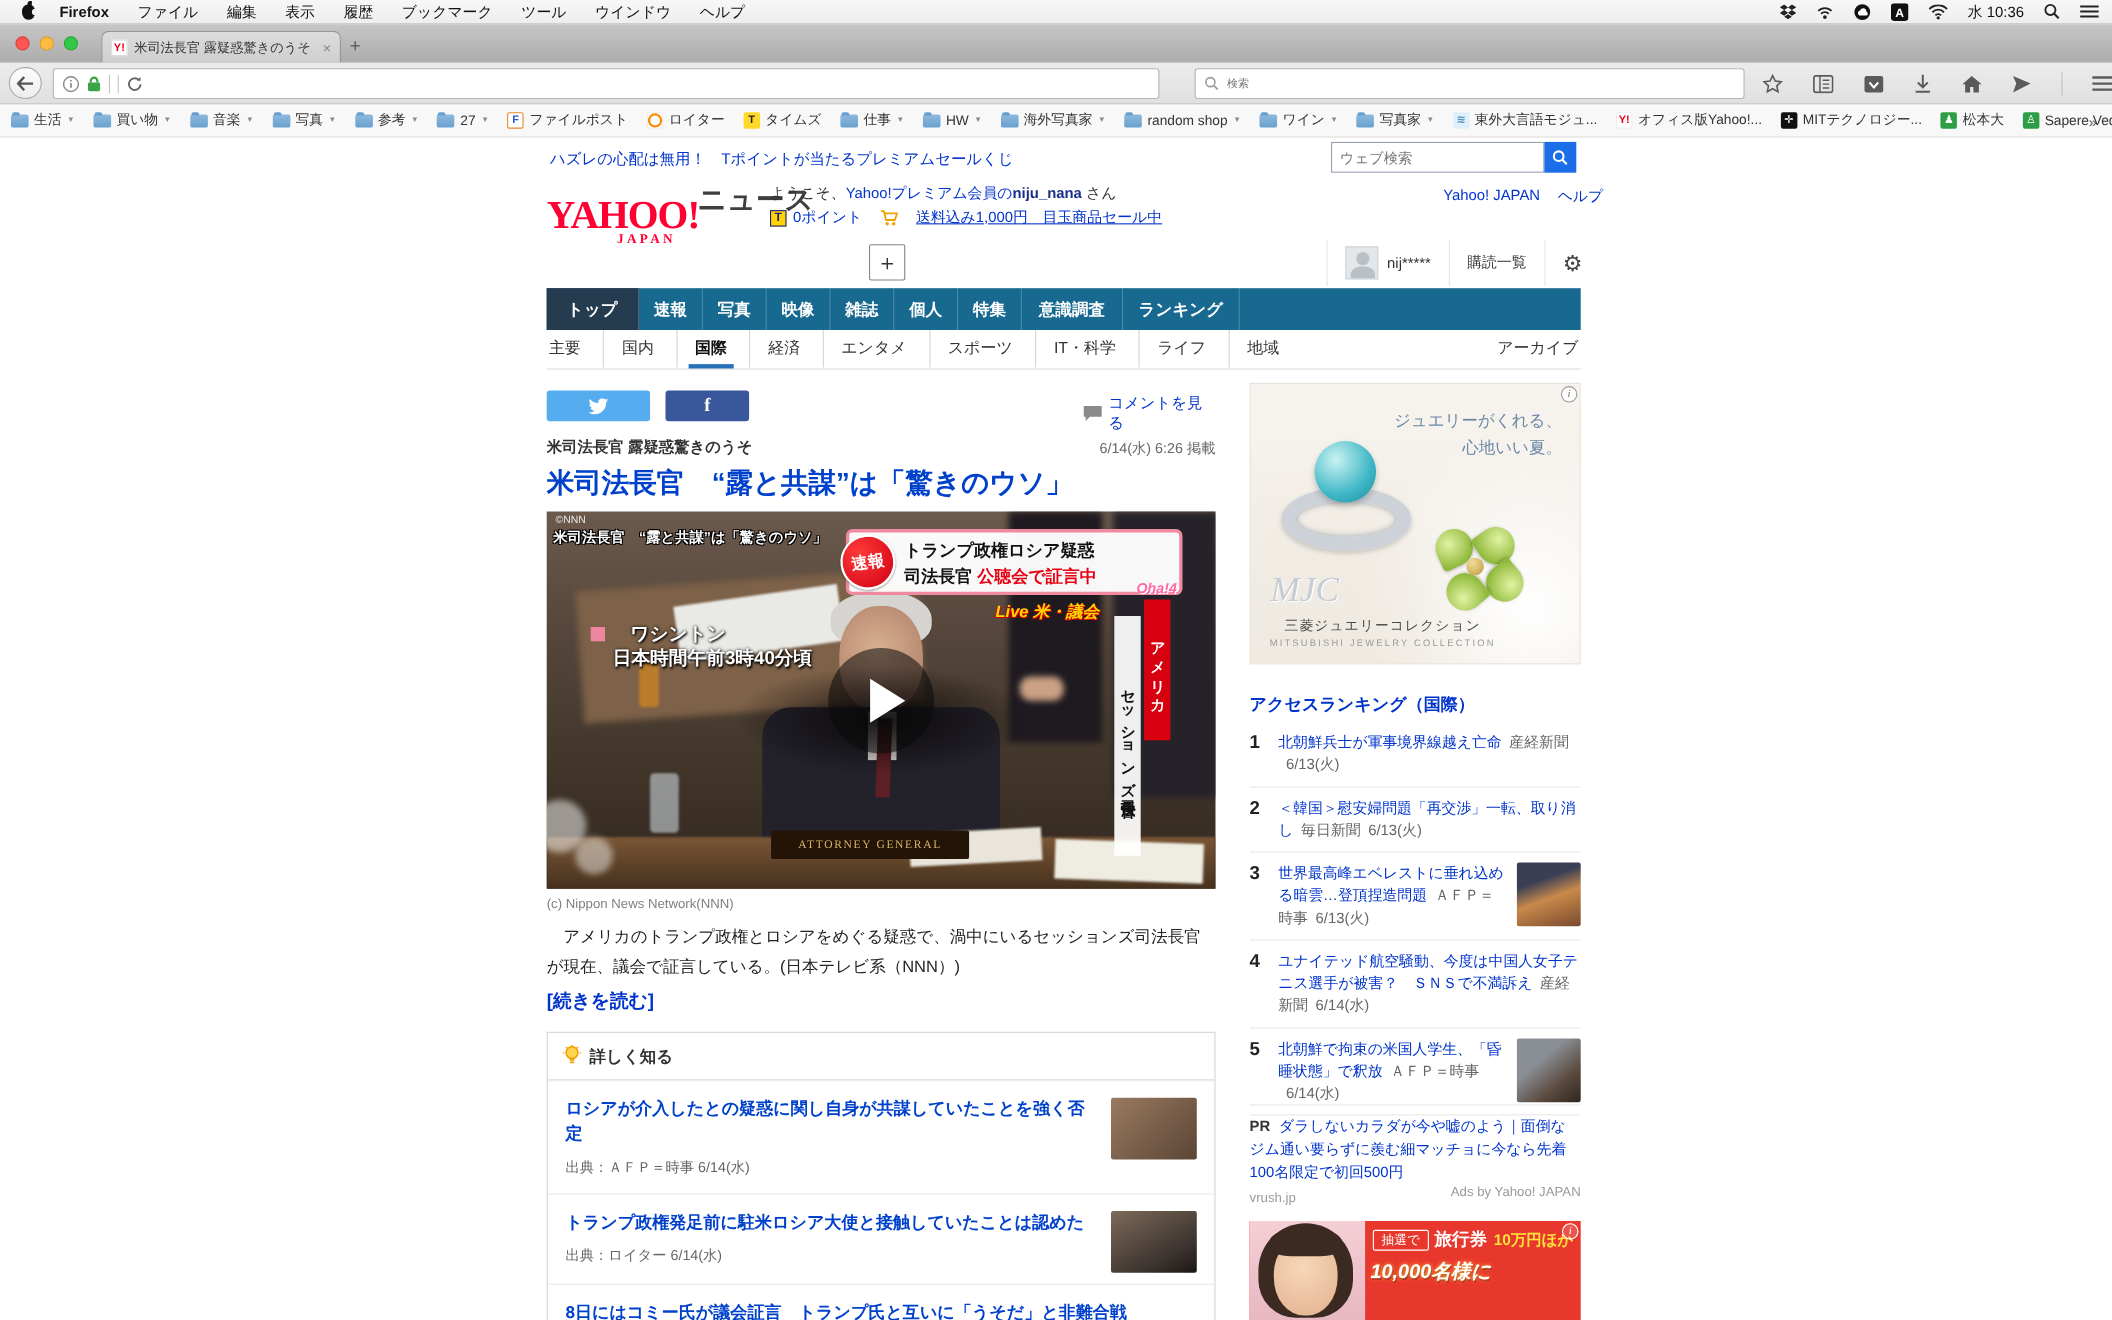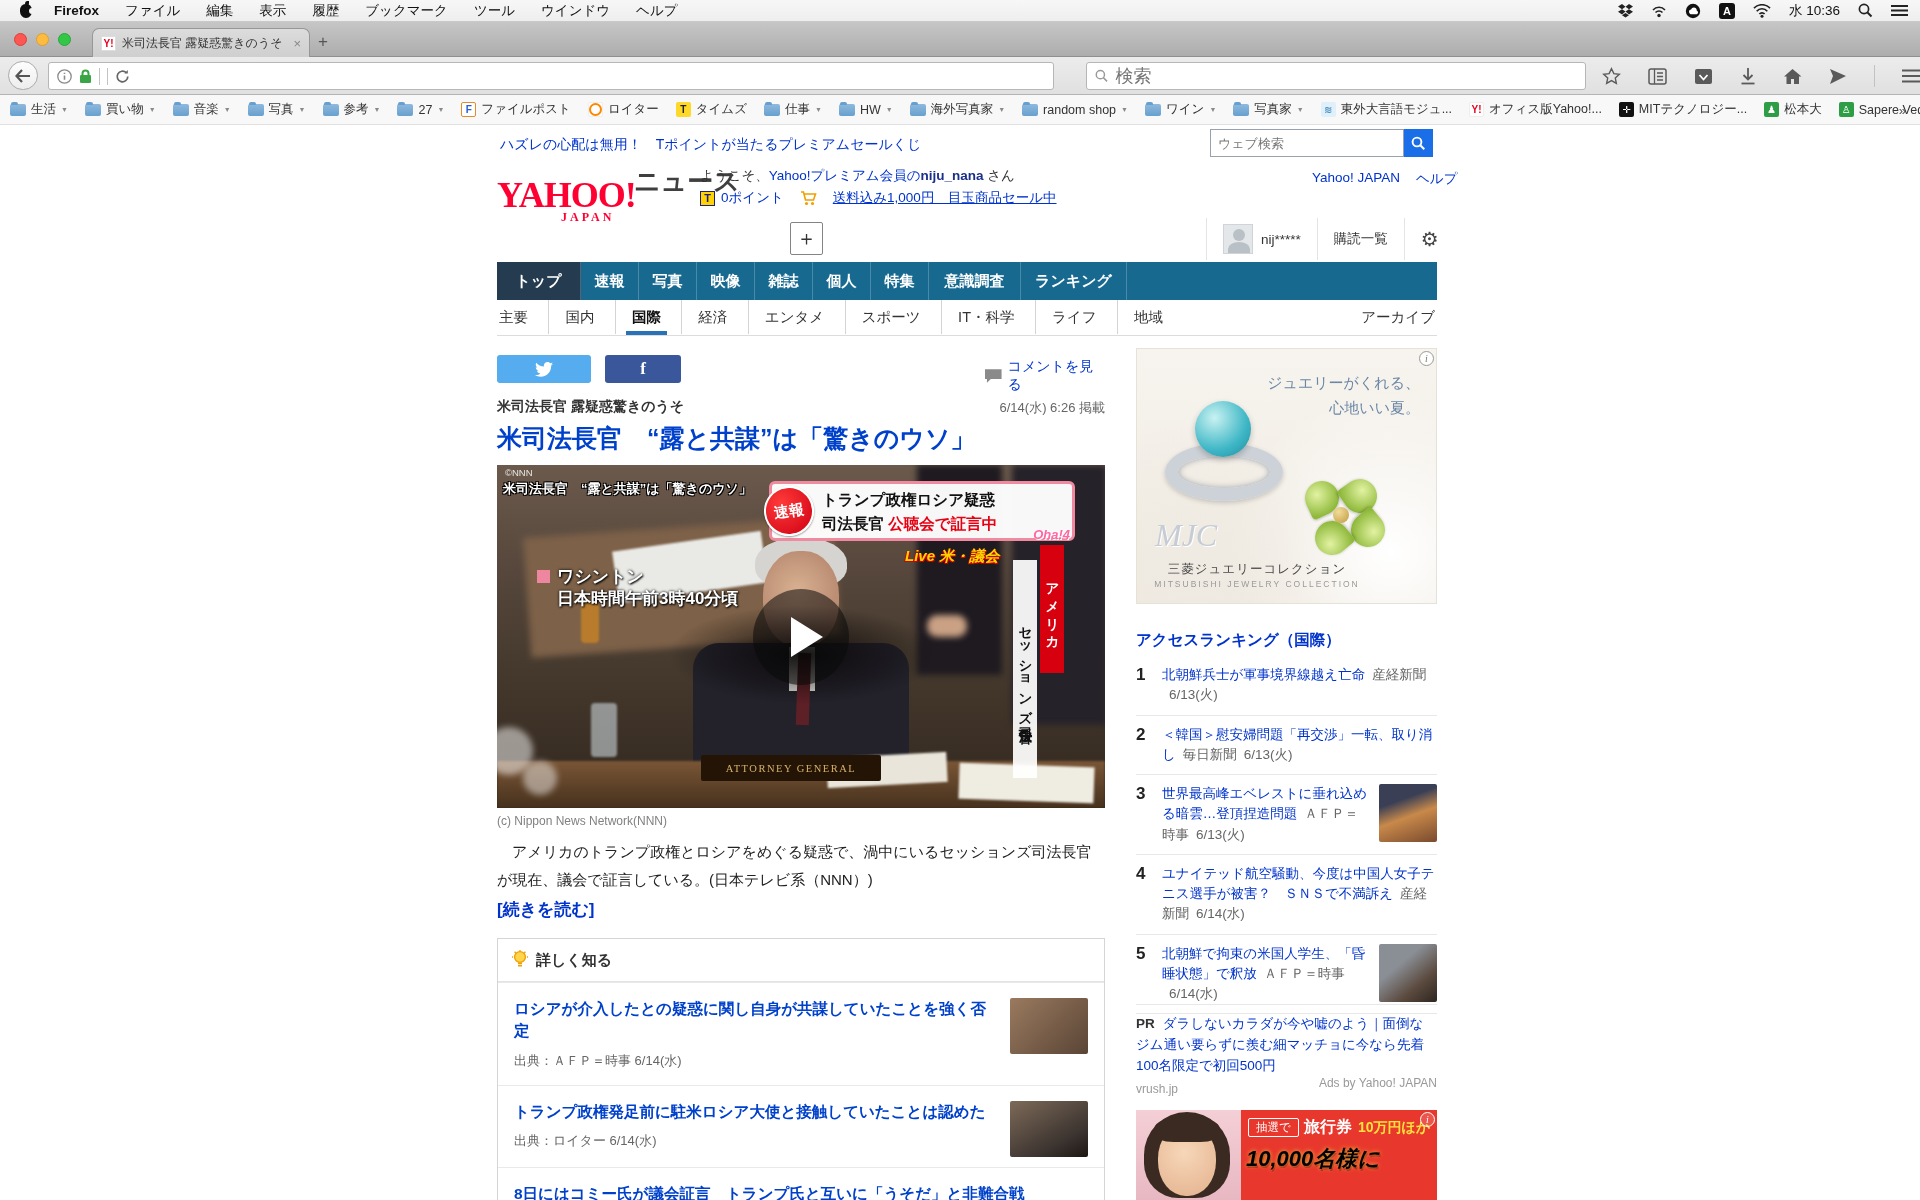--- a/index.html
+++ b/index.html
@@ -40,21 +40,21 @@
   .toolbar { position:absolute; left:0; top:57px; width:1920px; height:38px;
     background:linear-gradient(#ececec,#e0e0e0); border-bottom:1px solid #b4b4b4; }
   .backbtn { position:absolute; left:8px; top:4px; width:30px; height:29px; border-radius:15px;
     background:linear-gradient(#fdfdfd,#ededed); border:1px solid #ababab;
     display:flex; align-items:center; justify-content:center; }
   .urlbar { position:absolute; left:48px; top:5px; width:1006px; height:28px; background:#fff;
     border:1px solid #b6b6b6; border-radius:3px; display:flex; align-items:center; padding:0 8px; gap:7px; }
   .urltxt { font-size:13px; color:#333; flex:1; }
   .ffsearch { position:absolute; left:1086px; top:5px; width:500px; height:28px; background:#fff;
     border:1px solid #b6b6b6; border-radius:3px; display:flex; align-items:center; padding:0 8px; gap:7px; }
-  .ffsearch input { border:none; outline:none; font-size:18px; color:#333; width:100%; background:transparent; }
+  .ffsearch input { border:none; outline:none; font-size:10px; color:#333; width:100%; background:transparent; }
   .tbicons { position:absolute; left:1602px; top:0; height:38px; display:flex; align-items:center; gap:27px; }
   .vsep { width:1px; height:22px; background:#c2c2c2; }
 
   
   .bmbar { position:absolute; left:0; top:95px; width:1920px; height:30px; background:#f8f8f8;
     border-bottom:1px solid #e0e0e0; display:flex; align-items:center; padding:0 10px;
     font-size:12.5px; color:#333; overflow:hidden; }
   .bm { display:flex; align-items:center; gap:5px; margin-right:17px; white-space:nowrap; }
   .bm .caret { font-size:7px; color:#8a8a8a; }
   .fold { width:16px; height:12px; background:linear-gradient(#8fb9dd,#67a0cf); border-radius:2px; position:relative; }
@@ -173,21 +173,21 @@
     background:radial-gradient(circle at 35% 30%,#ff3a3a,#cf0012); border:2px solid #fff;
     color:#fff; font-size:15px; font-weight:bold; display:flex; align-items:center; justify-content:center;
     transform:rotate(-8deg); box-shadow:0 1px 2px rgba(0,0,0,.4); }
   .fl1 { position:absolute; left:50px; top:6px; font-size:15.5px; font-weight:bold; color:#111; }
   .fl2 { position:absolute; left:50px; top:30px; font-size:15.5px; font-weight:bold; color:#111; }
   .fl2 .red { color:#e60012; }
   .oha { position:absolute; right:2px; bottom:-4px; font-size:13px; font-weight:bold; font-style:italic;
     color:#ff66a3; text-shadow:1px 1px 0 #fff; }
   .vlive { left:408px; top:82px; font-size:15px; font-weight:bold; font-style:italic; color:#ffd400;
     text-shadow:1px 1px 0 #c00,-1px 1px 0 #c00; }
-  .vloc1 { left:40px; top:100px; display:flex; align-items:center; gap:7px;font-family:Liberation Serif, serif; }
+  .vloc1 { left:40px; top:100px; display:flex; align-items:center; gap:23px;font-family:Liberation Serif, serif; }
   .vloc1 .pinksq { width:13px; height:13px; background:#ef86a0; }
   .vloc1 .t, .vloc2 { color:#fff; font-size:17px; font-weight:bold;
     text-shadow:1px 1px 2px #000,0 0 3px #000; }
   .vloc2 { left:60px; top:122px; }
   .vstrip-w { left:516px; top:95px; width:24px; height:218px; background:rgba(255,255,255,.93);
     writing-mode:vertical-rl; font-size:13.5px; font-weight:bold; color:#111; display:flex;
     align-items:center; justify-content:center; letter-spacing:1px; }
   .vstrip-r { left:543px; top:80px; width:24px; height:128px; background:#d7000f;
     writing-mode:vertical-rl; font-size:13.5px; font-weight:bold; color:#fff; display:flex;
     align-items:center; justify-content:center; letter-spacing:2px; }
@@ -259,21 +259,21 @@
   .trvhair { position:absolute; left:8px; top:2px; width:86px; height:86px; background:#3a2a22;
     border-radius:50% 50% 40% 40%; }
   .trvface { position:absolute; left:22px; top:14px; width:58px; height:72px;
     background:radial-gradient(circle at 45% 40%,#f6d7b8,#e7b896 80%); border-radius:48%; }
   .trvfringe { position:absolute; left:18px; top:6px; width:66px; height:26px; background:#3a2a22;
     border-radius:50% 50% 30% 30%; }
   .trvbadge { position:absolute; left:112px; top:8px; border:1px solid #fff; color:#fff; font-size:11.5px;
     padding:1px 7px; border-radius:2px; }
   .trvl1 { position:absolute; left:168px; top:7px; color:#fff; font-size:16px; font-weight:bold; }
   .trvl1b { position:absolute; left:222px; top:9px; color:#ffe33a; font-size:14px; font-weight:bold; }
-  .trvl2 { position:absolute; left:110px; top:34px; color:#000000; font-size:22px; font-weight:bold;
+  .trvl2 { position:absolute; left:110px; top:34px; color:#ffffff; font-size:18px; font-weight:bold;
     font-style:italic; text-shadow:0 0 4px rgba(255,220,60,.8),1px 2px 0 #a8231b; }
   .trvinfo { border-color:#fff; color:#fff; background:rgba(255,255,255,.15); }
 
   .icsvg { display:block; }
   a { text-decoration:none; cursor:pointer; }
 </style>
 </head>
 <body>
 
 <div class="screen">

